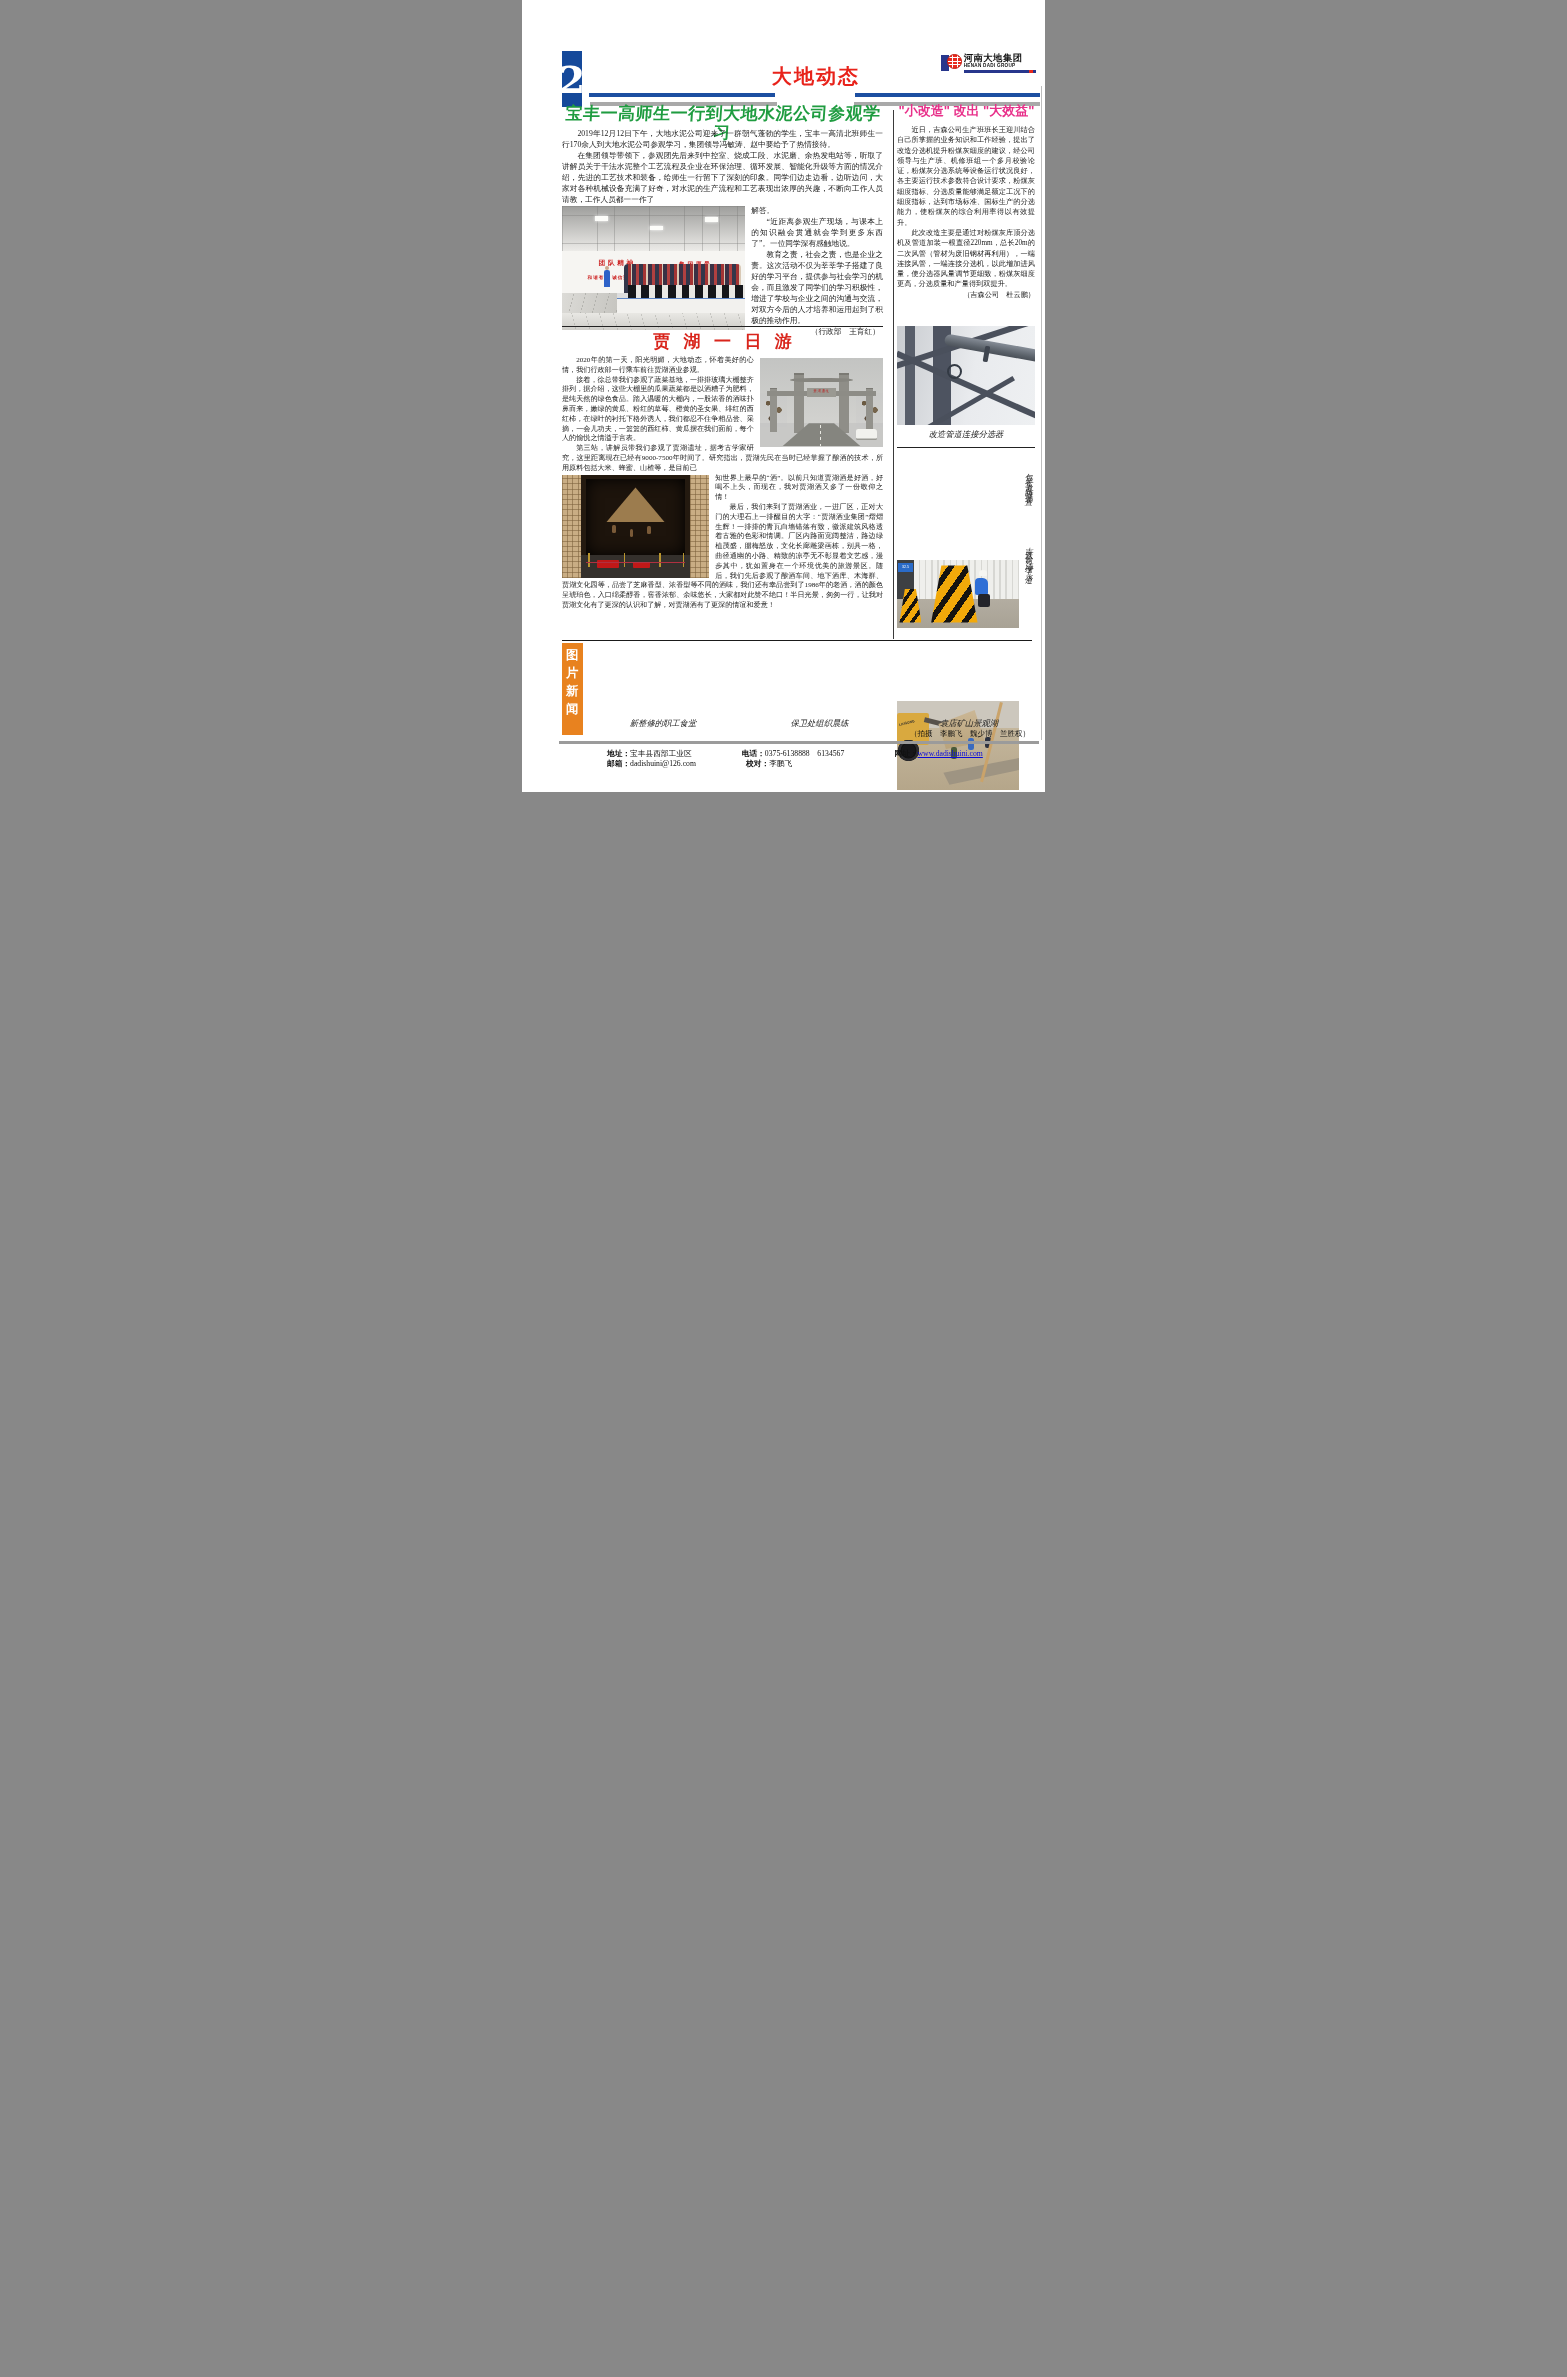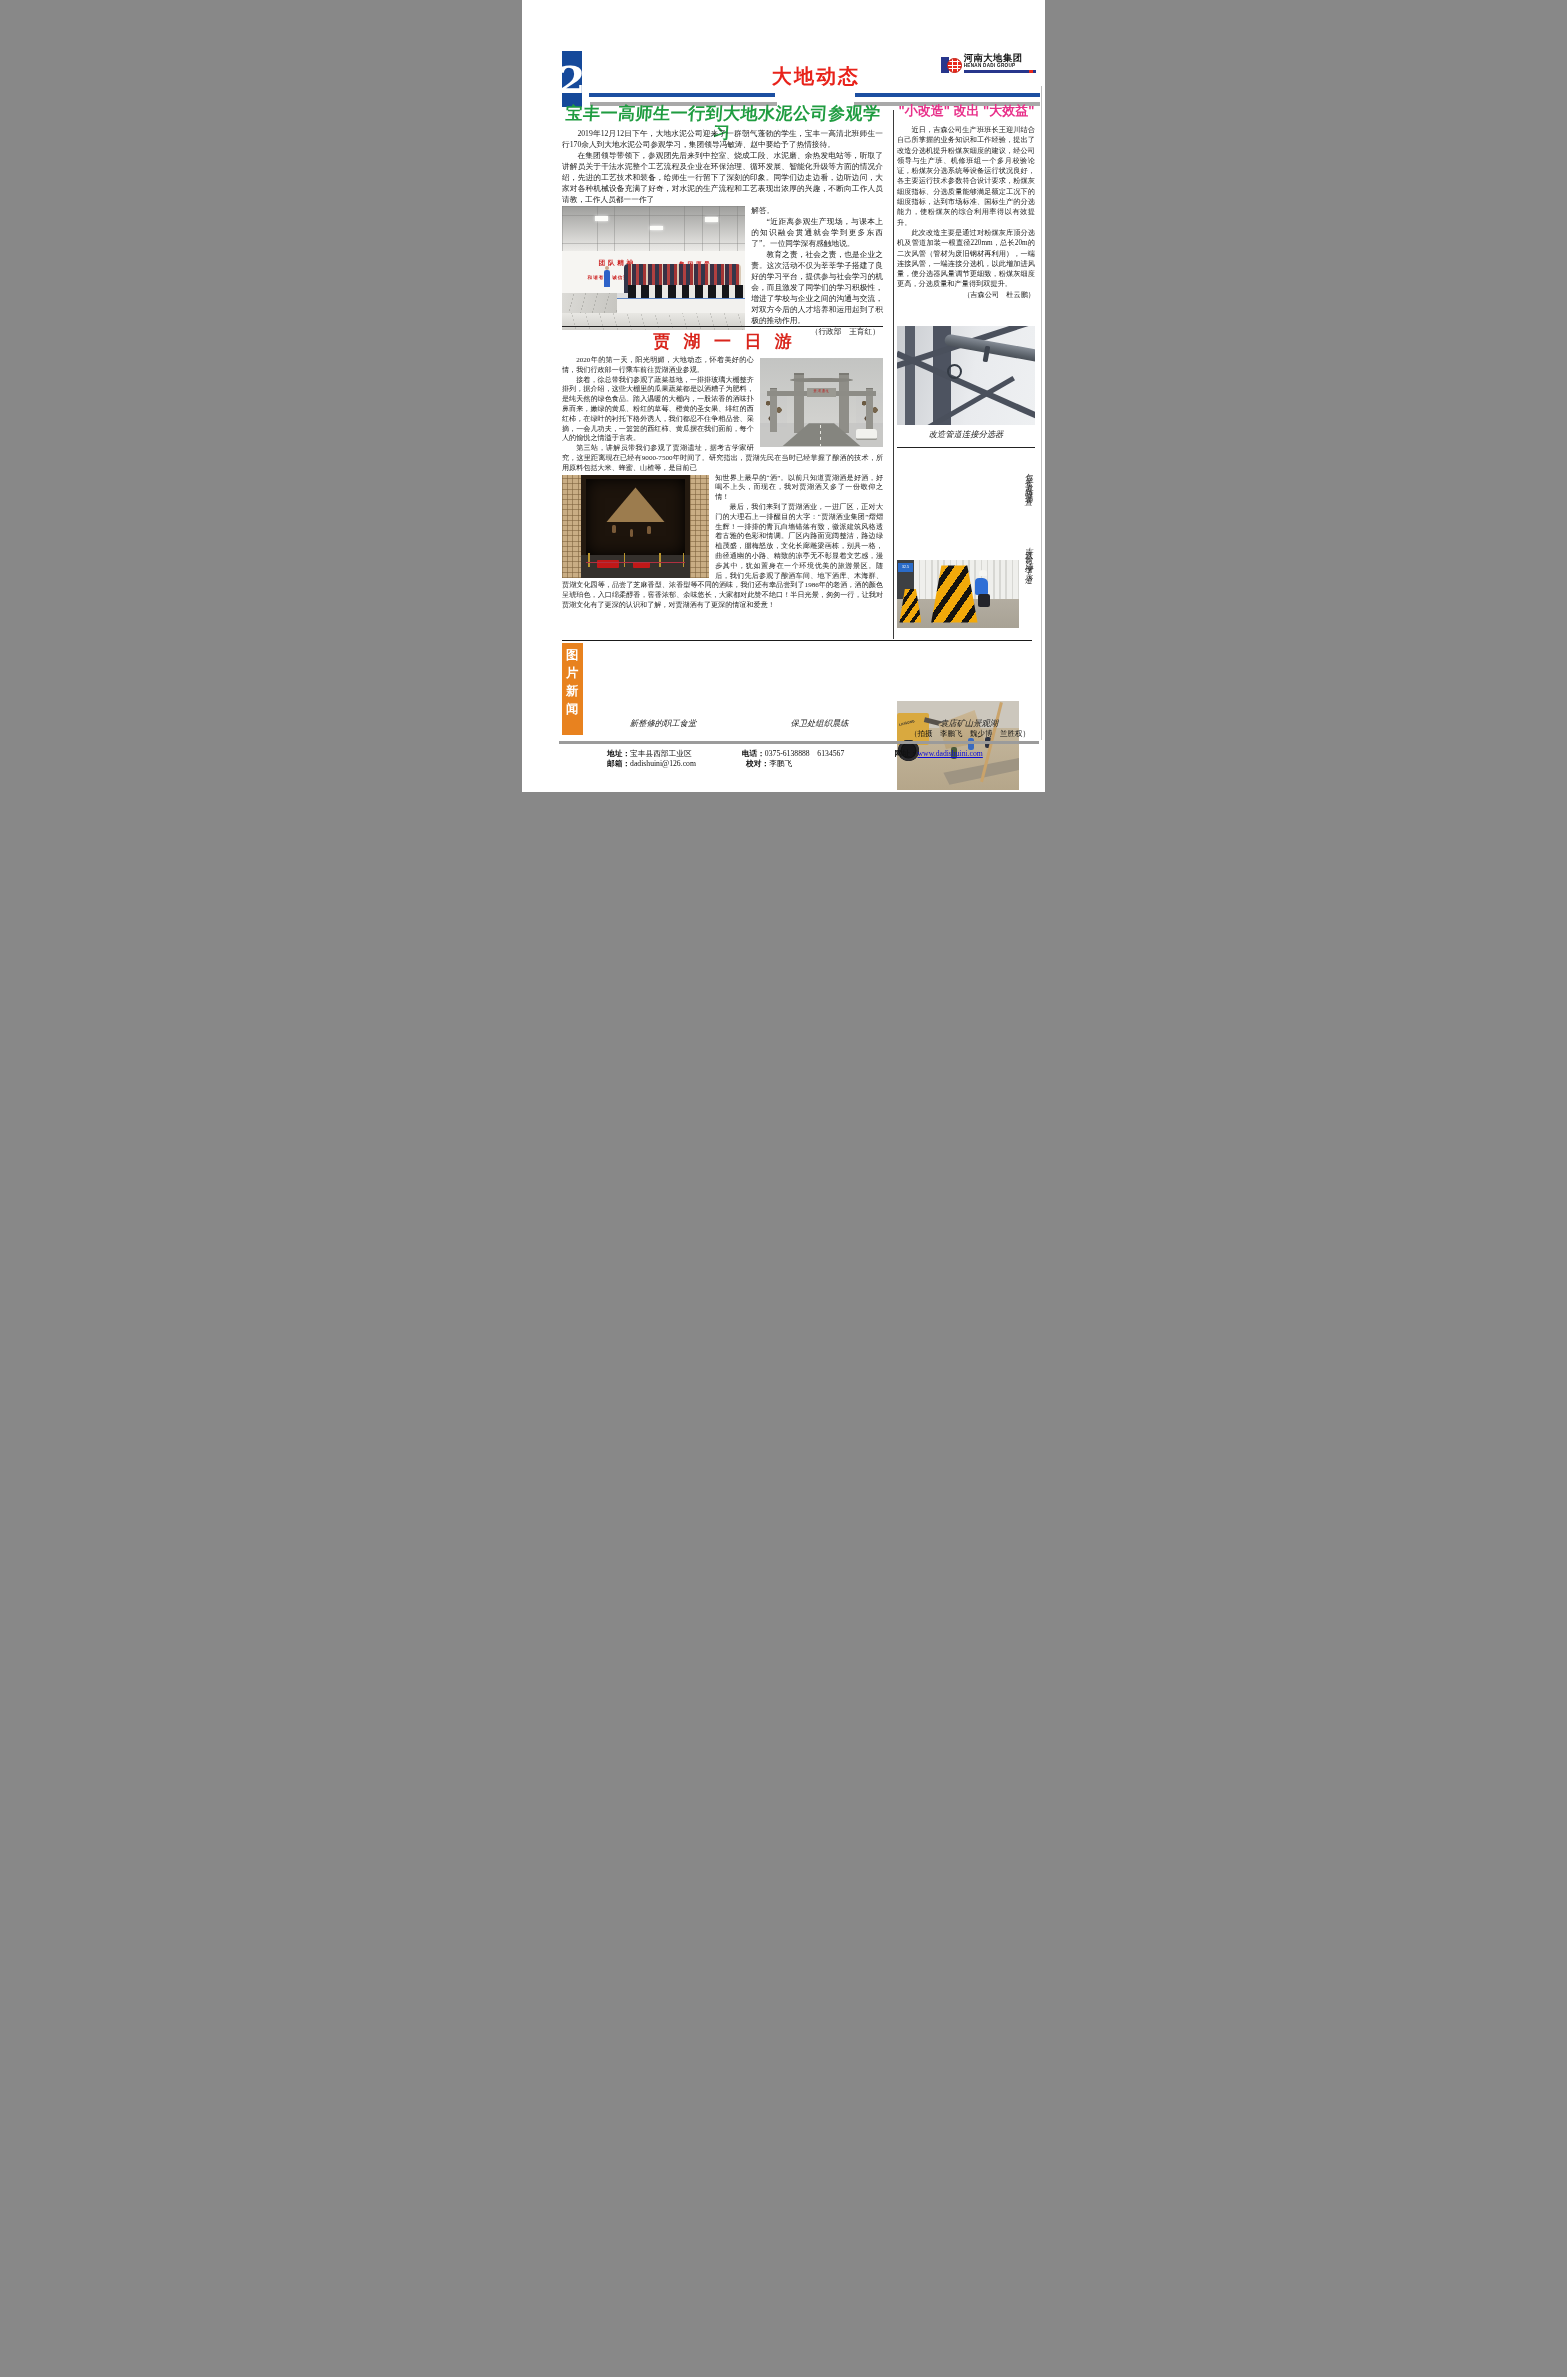--- a/index.html
+++ b/index.html
@@ -11,21 +11,21 @@
   .page-num{left:40px;top:51px;width:20px;height:56px;background:#15499a;color:#fff;
     display:flex;align-items:center;justify-content:center;font-size:38px;font-weight:bold;
     font-family:"DejaVu Serif",serif;}
   .masthead{left:234px;top:66px;width:120px;text-align:center;color:#e8221a;
     font-family:"Liberation Sans","DejaVu Sans",sans-serif;font-weight:900;font-size:20px;
     letter-spacing:2.1px;line-height:1;}
   .rule{height:3.6px;}
   .rule-blue{background:#1c4fa1;}
   .rule-gray{background:#a9a9a9;}
   .logo{left:419px;top:53px;width:98px;}
-  .logo-row{display:flex;align-items:flex-end;}
+  .logo-row{display:flex;align-items:flex-start;}
   .logo-bluebar{width:7.7px;height:16px;background:#27368c;margin-top:1.5px;}
   .logo-globe{width:15px;height:15px;border-radius:50%;background:#e8291c;margin:1px 2.1px 0 -2.1px;
     background-image:linear-gradient(#e8291c 0 0),
       repeating-linear-gradient(0deg,transparent 0 2.6px,#fff 2.6px 3.6px),
       repeating-linear-gradient(90deg,transparent 0 4.1px,#fff 4.1px 5.2px);
     background-blend-mode:normal;border:0.5px solid #c21d12;box-sizing:border-box;
     background-image:repeating-linear-gradient(0deg,transparent 0 2.6px,#ffffff 2.6px 3.6px),
       repeating-linear-gradient(90deg,transparent 0 4.1px,#ffffff 4.1px 5.2px);}
   .logo-cn{font-family:"Liberation Sans",sans-serif;font-weight:900;font-size:9.3px;color:#111;
     letter-spacing:0.5px;line-height:1.1;}

